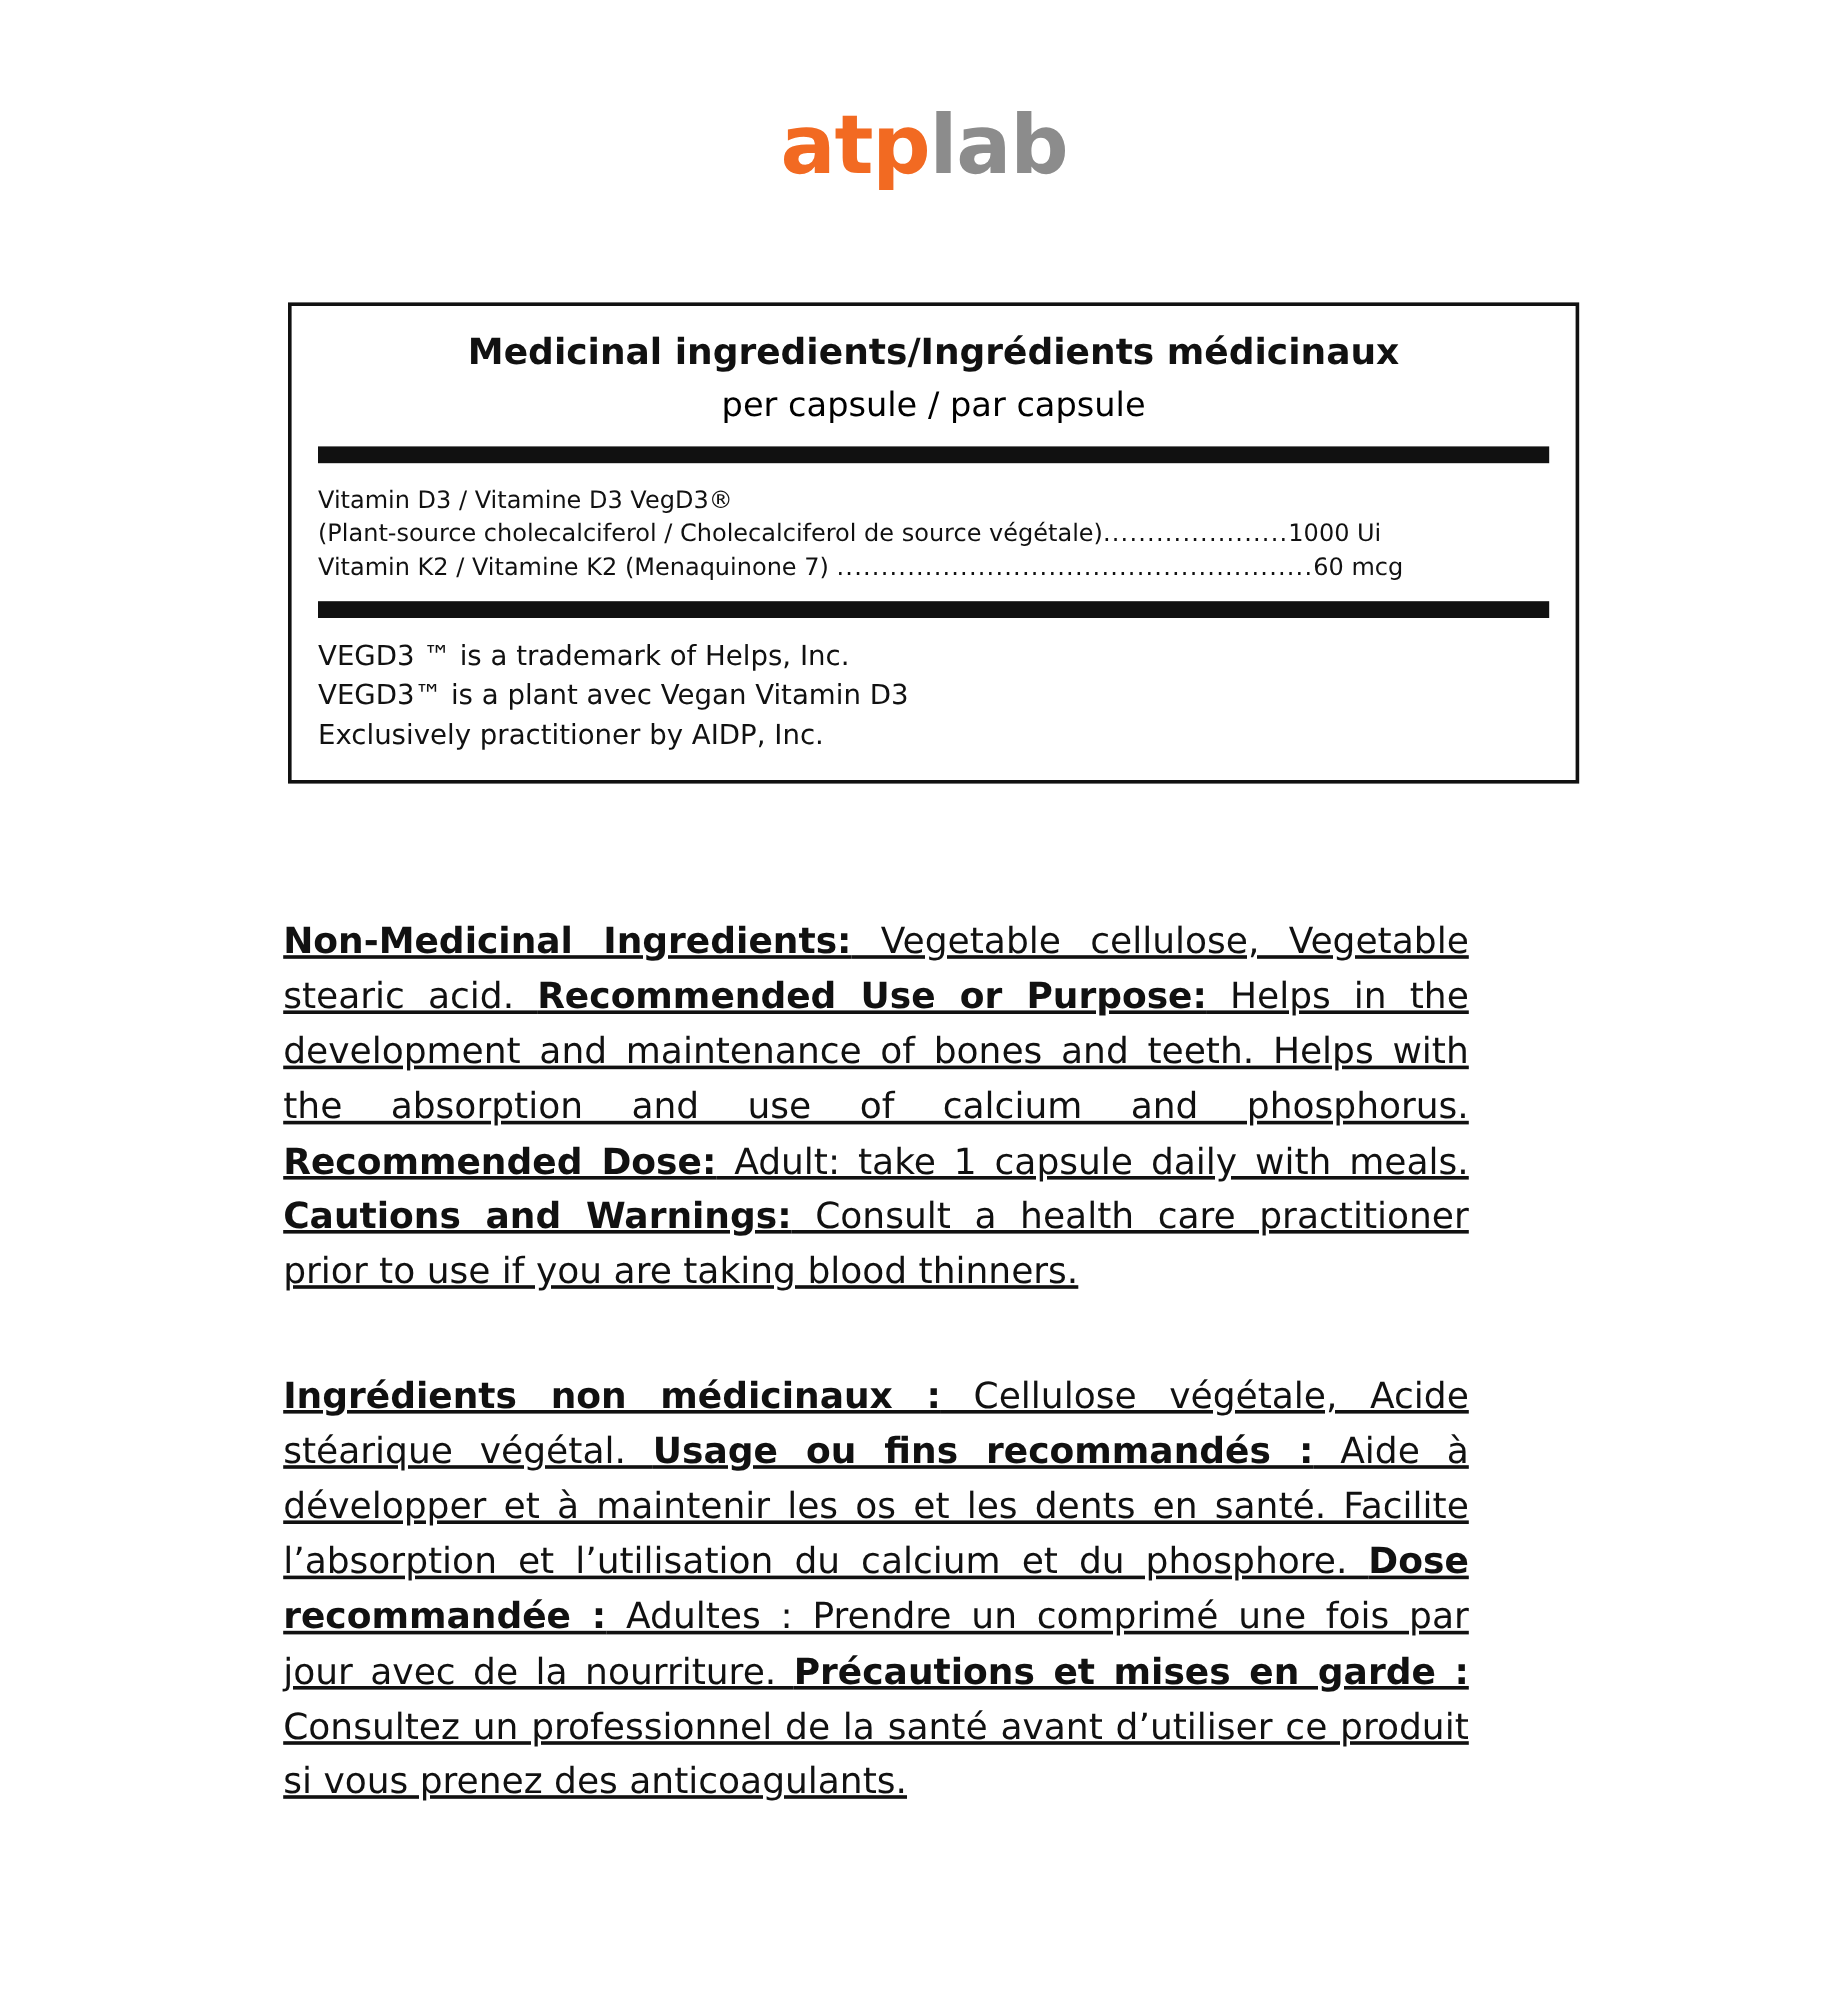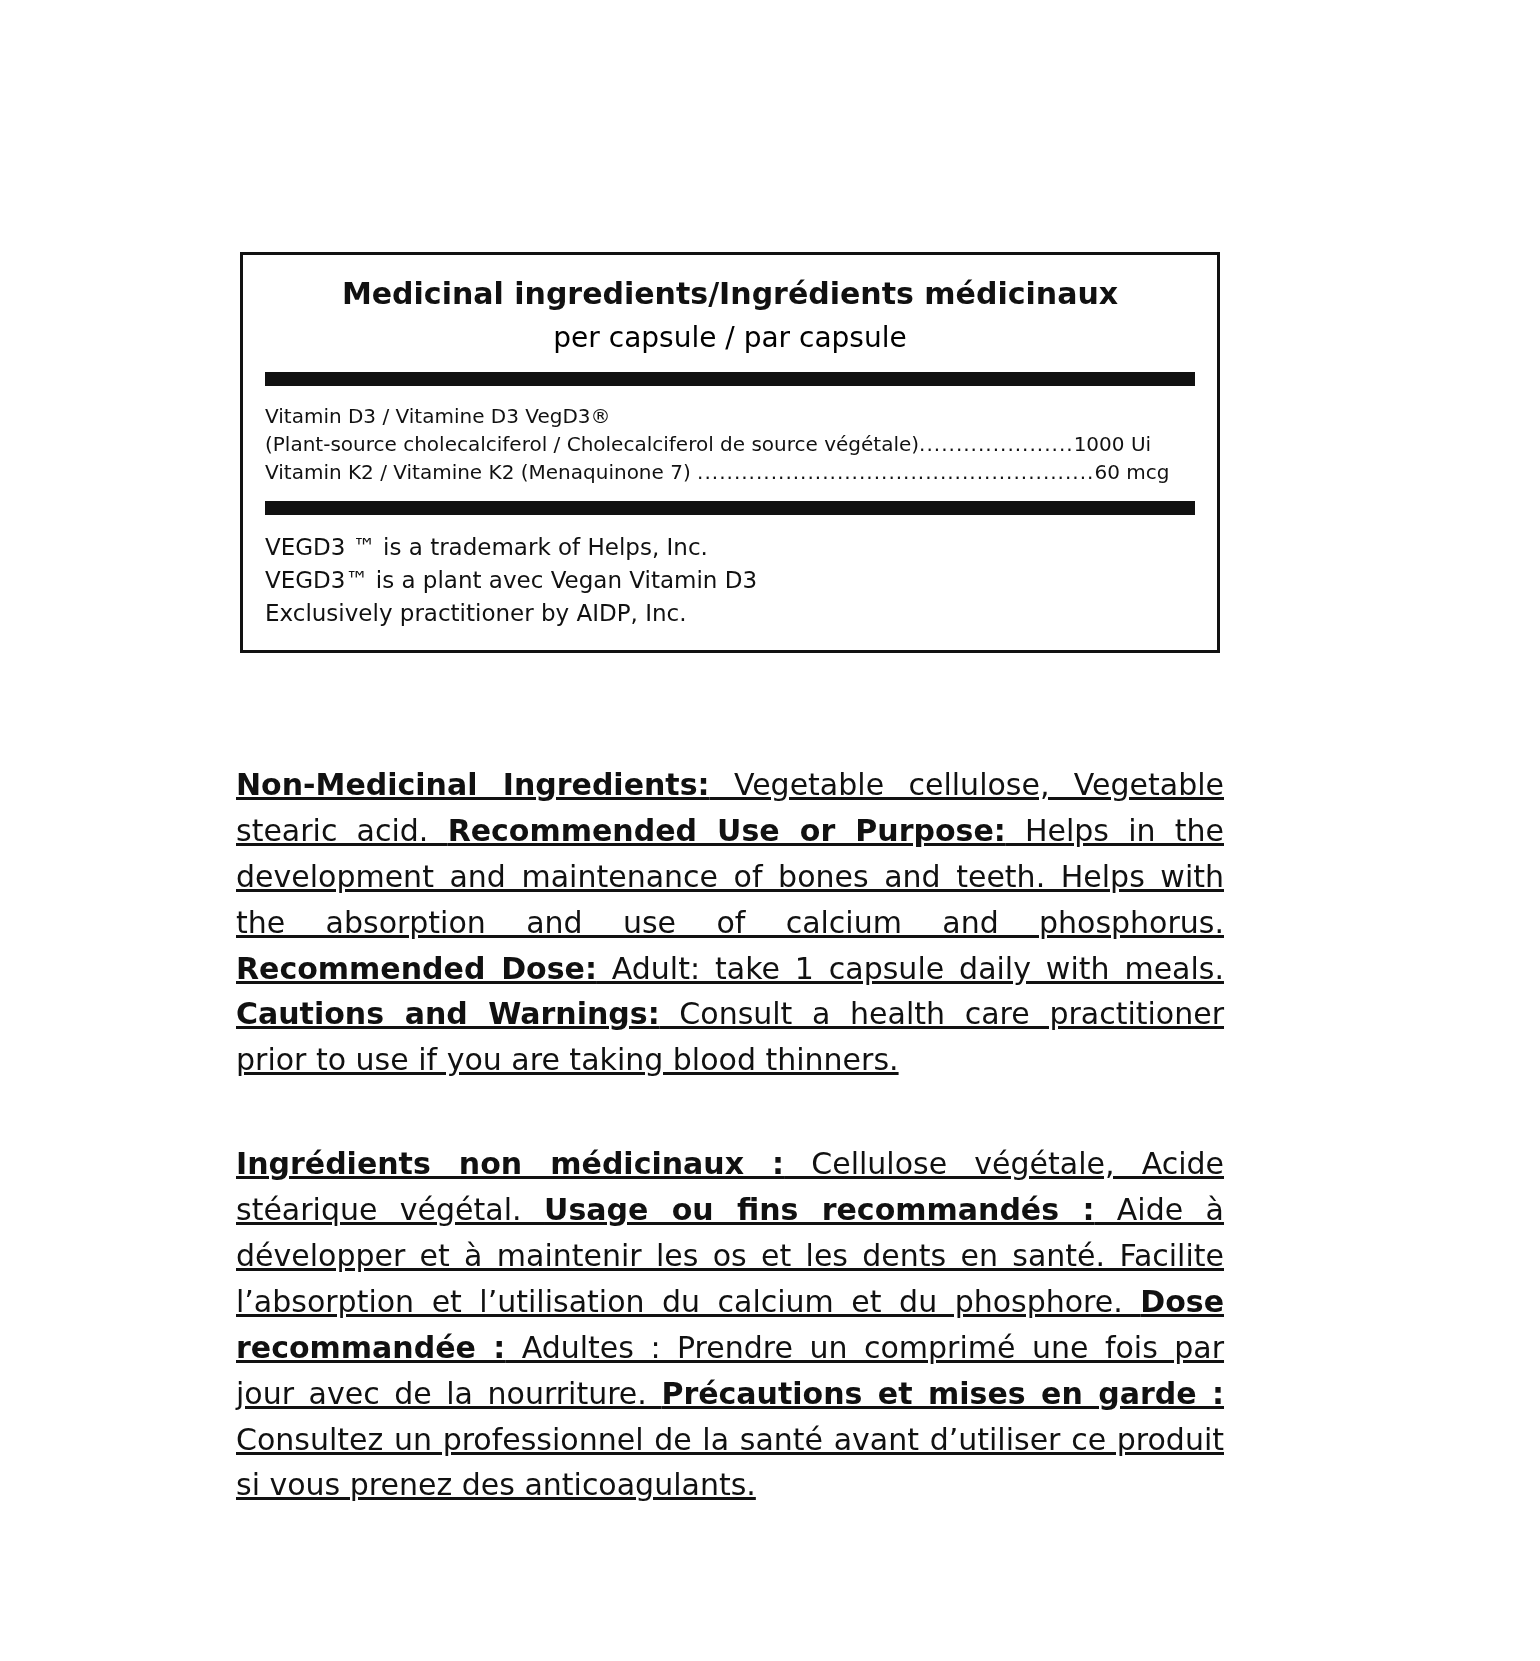--- a/index.html
+++ b/index.html
@@ -40,21 +40,21 @@
     line-height: 1;
   }
   .logo .atp { color: #f26a22; }
   .logo .lab { color: #8c8c8c; }
 
   
   .panel {
     position: absolute;
     left: 240px;
     top: 252px;
-    width: 980px;
+    width: 1076px;
     border: 3px solid #111111;
     box-sizing: border-box;
     padding: 22px 22px 20px 22px;
     background: #ffffff;
   }
   .panel-title {
     text-align: center;
     font-family: "DejaVu Sans", sans-serif;
     font-size: 30px;
     font-weight: 700;
@@ -124,20 +124,25 @@
   }
   .para b {
     font-weight: 700;
   }
 </style>
 </head>
 <body>
 
 <div class="page">
 
+  <div class="logo-wrap">
+    <div class="logo">
+      <span class="atp">atp</span><span class="lab">lab</span>
+    </div>
+  </div>
 
   <div class="panel">
     <div class="panel-title">Medicinal ingredients/Ingrédients médicinaux</div>
     <div class="panel-sub">per capsule / par capsule</div>
 
     <div class="rule-thick"></div>
 
     <div class="ing-list">
       <div class="ing-line first">Vitamin D3 / Vitamine D3 VegD3®</div>
       <div class="ing-line"><span>(Plant-source cholecalciferol / Cholecalciferol de source végétale)</span><span class="dots">.....................</span><span>1000 Ui</span></div>

